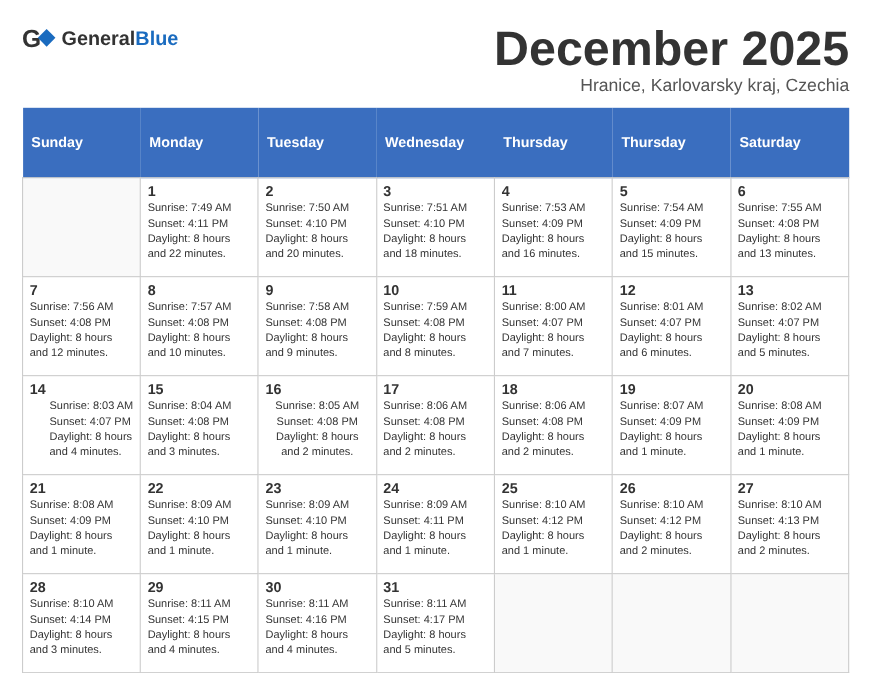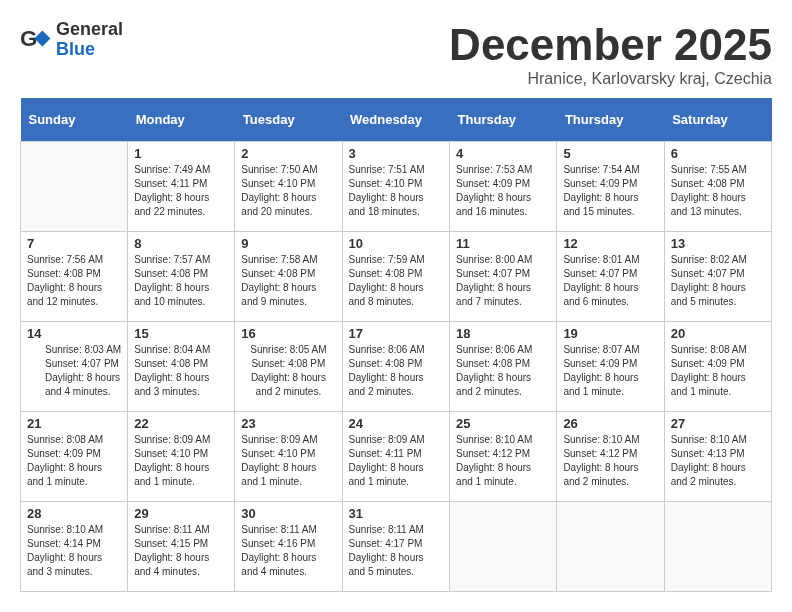--- a/index.html
+++ b/index.html
@@ -15,21 +15,21 @@
       justify-content: space-between;
       align-items: flex-start;
       margin-bottom: 10px;
     }
     .logo {
       display: flex;
       align-items: center;
     }
     .logo-text {
       display: flex;
-      flex-direction: column;
+      flex-direction: row;
       line-height: 1.1;
     }
     .logo-general {
       font-size: 18px;
       font-weight: bold;
       color: #333;
     }
     .logo-blue {
       font-size: 18px;
       font-weight: bold;
@@ -54,21 +54,21 @@
     }
     .calendar-table {
       width: 100%;
       border-collapse: collapse;
       font-size: 11px;
     }
     .calendar-table th {
       background-color: #3a6ebf;
       color: #fff;
       text-align: left;
-      padding: 14px 8px;
+      padding: 24px 8px;
       font-size: 13px;
       font-weight: bold;
     }
     .calendar-table td {
       border: 1px solid #ccc;
       vertical-align: top;
       padding: 4px 6px;
       height: 90px;
       width: 108px;
       color: #333;

